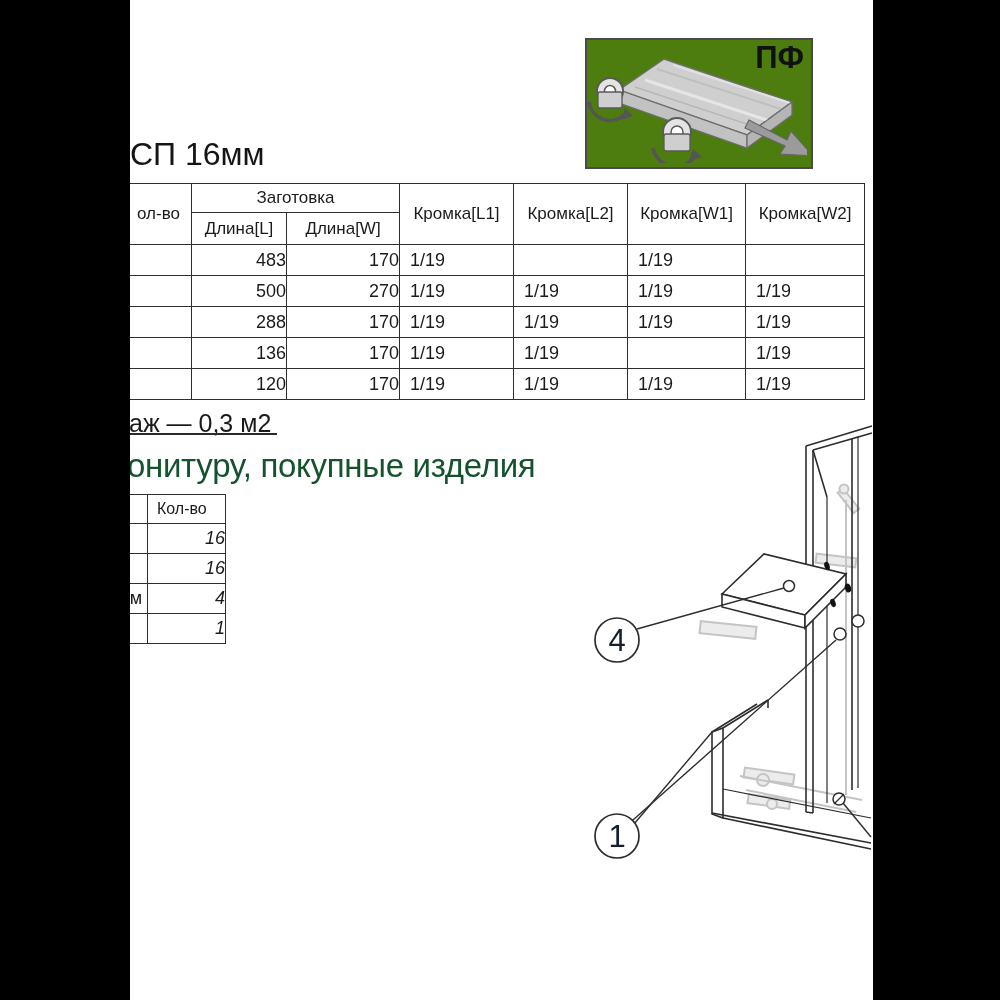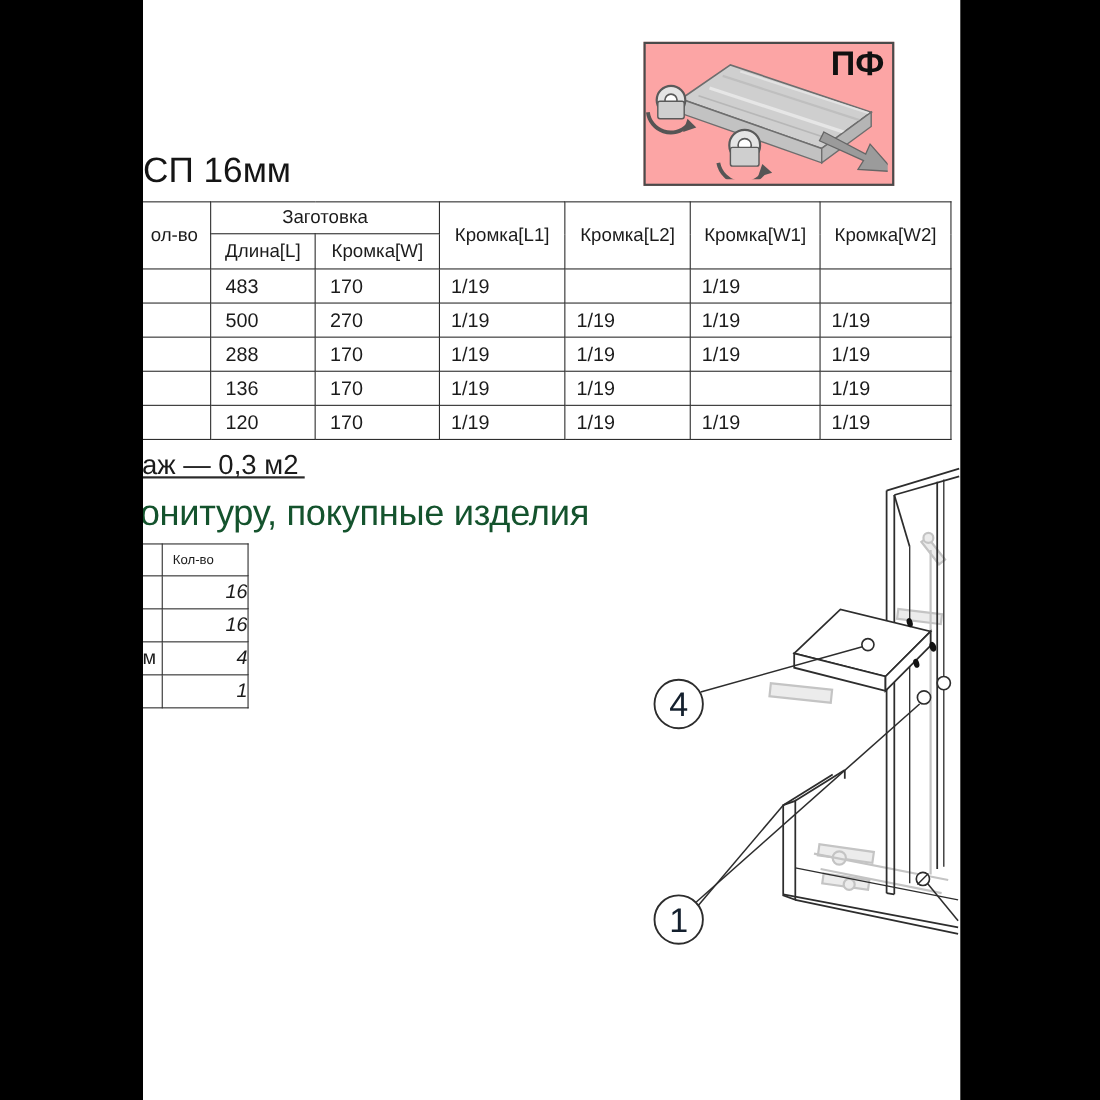--- a/index.html
+++ b/index.html
@@ -16,30 +16,30 @@
   .section-heading{position:absolute;left:127px;top:447px;font-size:33px;letter-spacing:-0.3px;color:#14532d;}
   table{border-collapse:collapse;table-layout:fixed;}
   .cut-table{position:absolute;left:116px;top:183px;width:748px;}
   .cut-table th,.cut-table td{border:1.5px solid #2e2e2e;font-weight:normal;
       font-size:17px;padding:0;vertical-align:middle;white-space:nowrap;overflow:hidden;}
   .cut-table thead th{text-align:center;}
   .cut-table th.qty-h{text-align:left;padding-left:20px;}
   .cut-table tr.h1 th{height:28px;}
   .cut-table tr.h2 th{height:31px;}
   .cut-table tbody td{height:30px;font-size:18px;text-align:left;}
-  .cut-table td.dim{padding-left:13px;}
+  .cut-table td.dim{padding-left:13px;text-align:right;}
   .cut-table td.edge{padding-left:10px;}
   .hw-table{position:absolute;left:105px;top:494px;width:120px;}
-  .hw-table th,.hw-table td{border:1.5px solid #2e2e2e;font-weight:normal;font-size:12px;
+  .hw-table th,.hw-table td{border:1.5px solid #2e2e2e;font-weight:normal;font-size:16px;
       padding:0;vertical-align:middle;white-space:nowrap;overflow:hidden;}
   .hw-table th{height:28px;text-align:left;padding-left:9px;}
   .hw-table td{height:29px;font-size:18px;}
   .hw-table td.nm{text-align:right;padding-right:5px;}
   .hw-table td.q{text-align:right;padding-left:12px;font-style:italic;}
-  .pf-box{position:absolute;left:585px;top:38px;width:224px;height:127px;border:2px solid #4a4a4a;background:#fca5a5;}
+  .pf-box{position:absolute;left:585px;top:38px;width:224px;height:127px;border:2px solid #4a4a4a;background:#4d7c0f;}
   .pf-label{position:absolute;right:7px;top:0px;font-size:31px;font-weight:bold;color:#111;}
   .diagram{position:absolute;left:575px;top:415px;z-index:10;}
   .pf-svg{position:absolute;left:0;top:0;}
 </style>
 </head>
 <body>
 
 <div class="page">
 
   <div class="title-line t2">СП 16мм</div>
@@ -91,21 +91,21 @@
       <tr class="h1">
         <th rowspan="2" class="qty-h">ол-во</th>
         <th colspan="2">Заготовка</th>
         <th rowspan="2">Кромка[L1]</th>
         <th rowspan="2">Кромка[L2]</th>
         <th rowspan="2">Кромка[W1]</th>
         <th rowspan="2">Кромка[W2]</th>
       </tr>
       <tr class="h2">
         <th>Длина[L]</th>
-        <th>Кромка[W]</th>
+        <th>Длина[W]</th>
       </tr>
     </thead>
     <tbody>
       <tr>
         <td></td>
         <td class="dim">483</td>
         <td class="dim">170</td>
         <td class="edge">1/19</td>
         <td class="edge"></td>
         <td class="edge">1/19</td>

